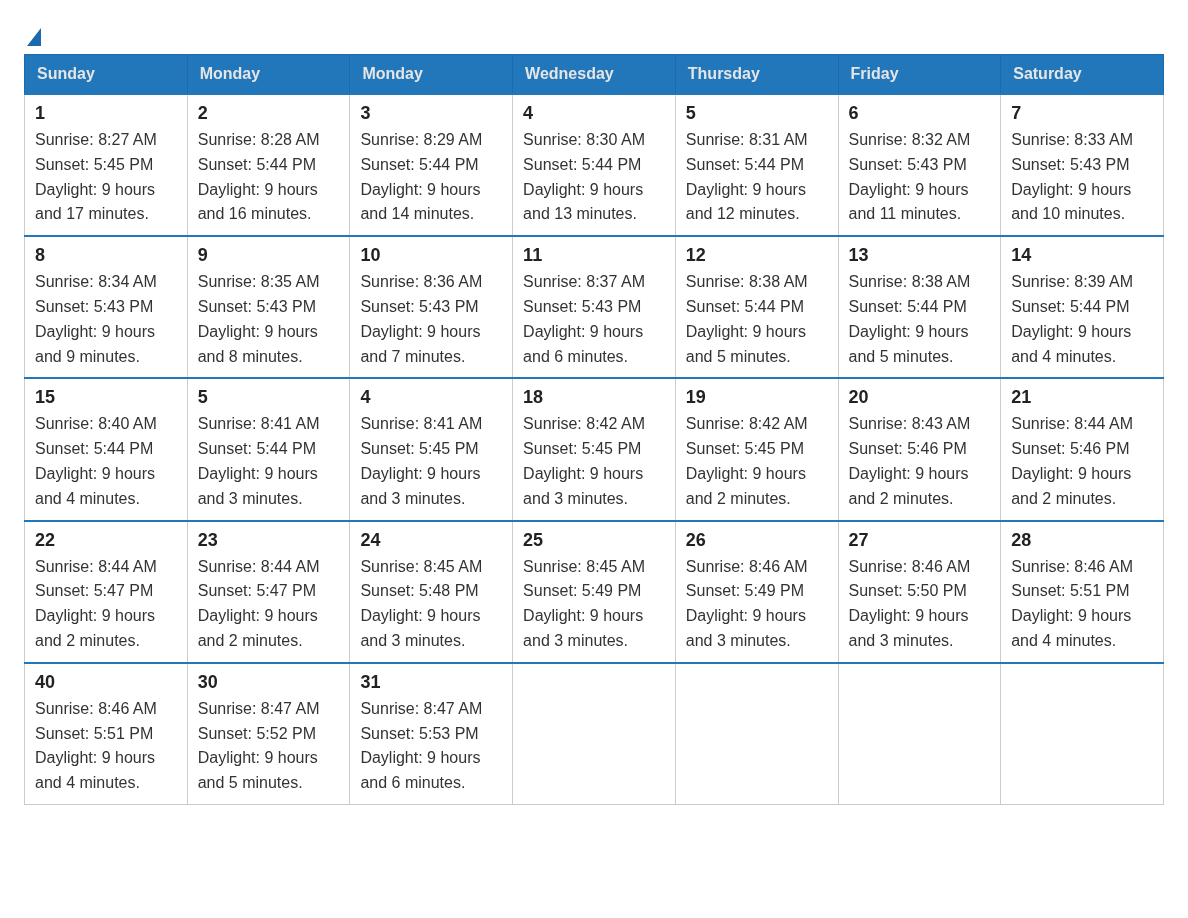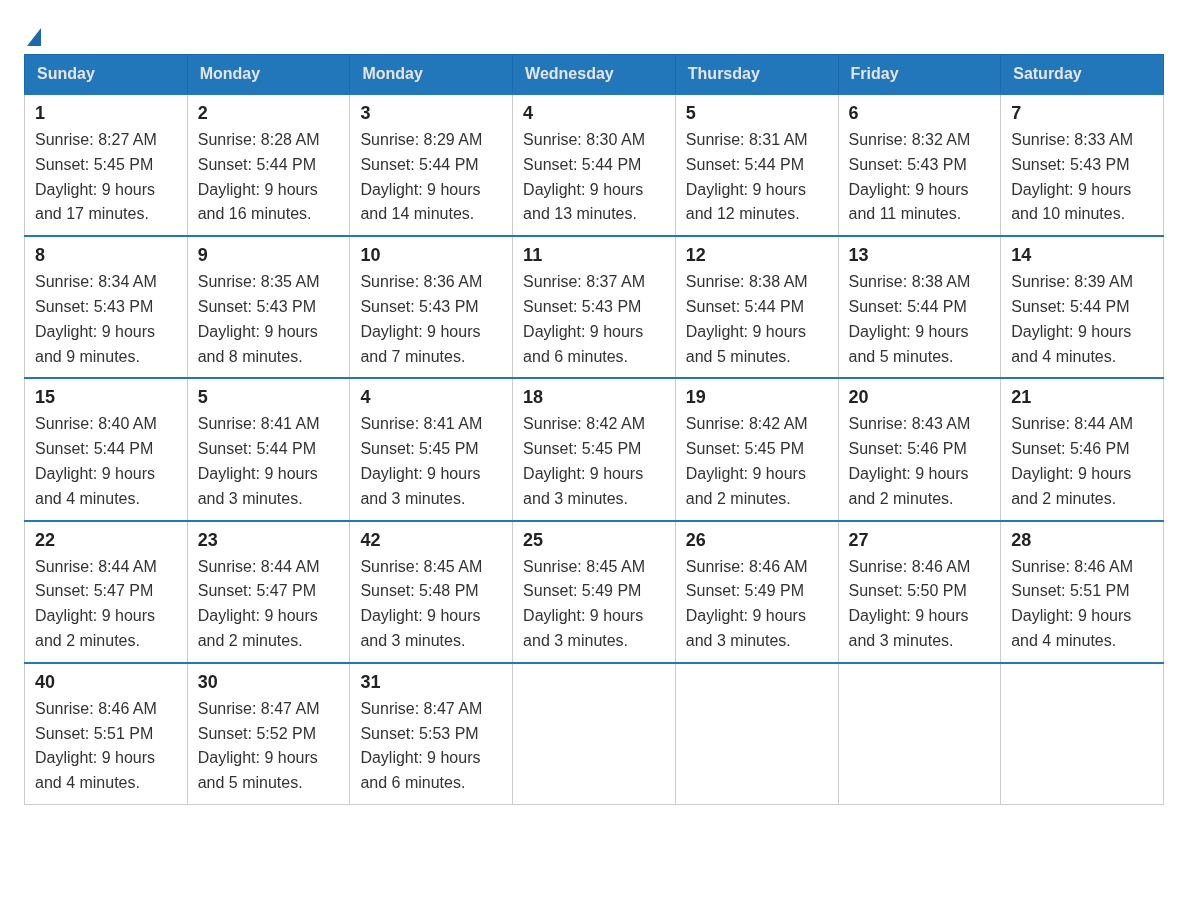--- a/index.html
+++ b/index.html
@@ -338,21 +338,21 @@
         <td>
         <span class="day-number">23</span>
         <div class="day-info">
           Sunrise: 8:44 AM<br>
           Sunset: 5:47 PM<br>
           Daylight: 9 hours<br>
           and 2 minutes.
         </div>
       </td>
         <td>
-        <span class="day-number">42</span>
+        <span class="day-number">24</span>
         <div class="day-info">
           Sunrise: 8:45 AM<br>
           Sunset: 5:48 PM<br>
           Daylight: 9 hours<br>
           and 3 minutes.
         </div>
       </td>
         <td>
         <span class="day-number">25</span>
         <div class="day-info">

